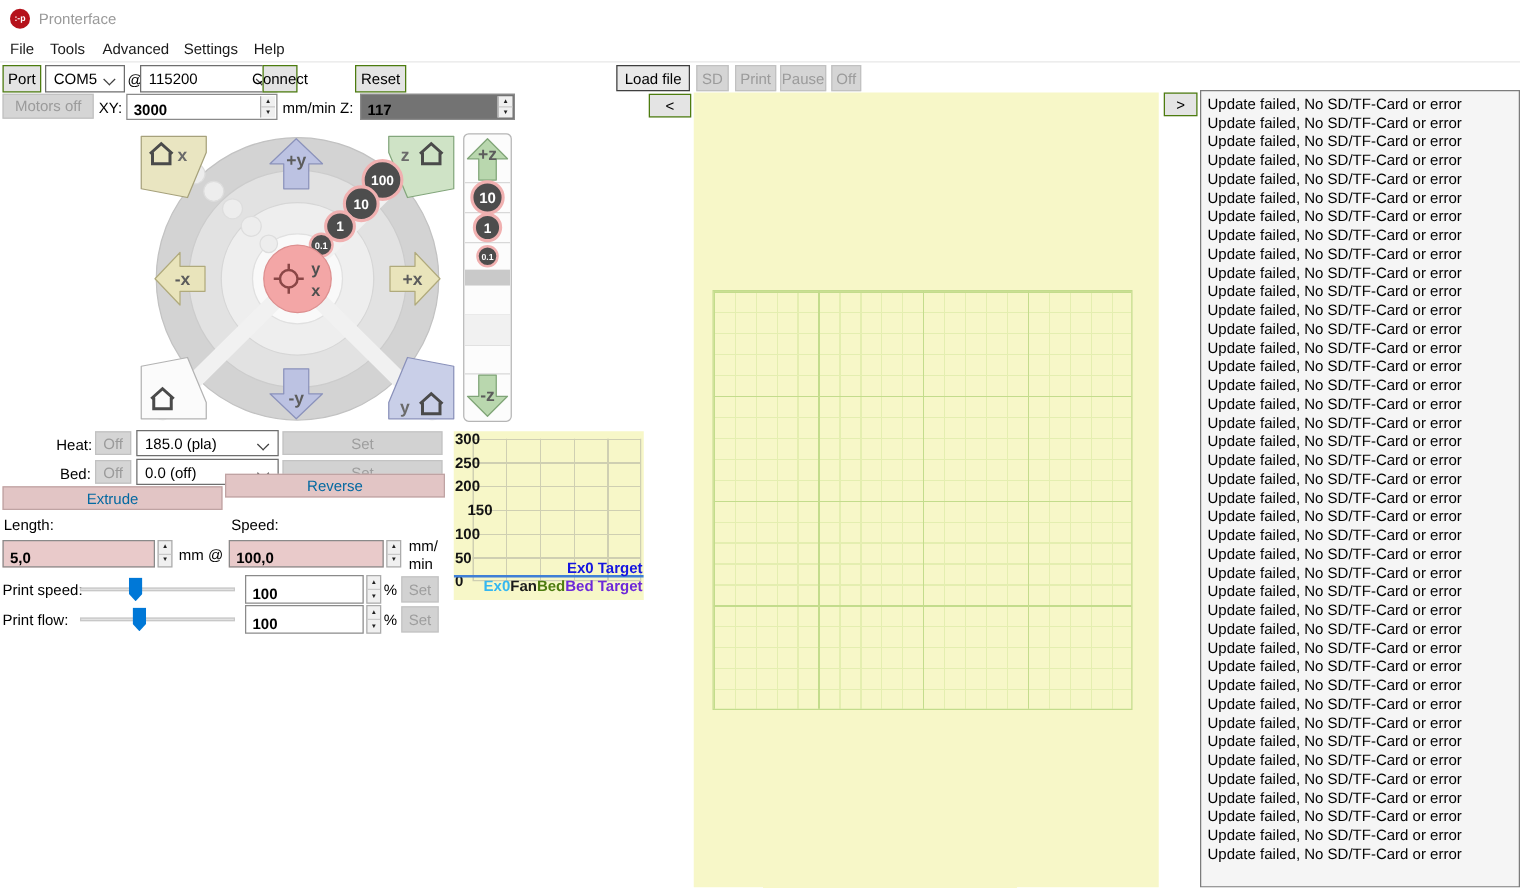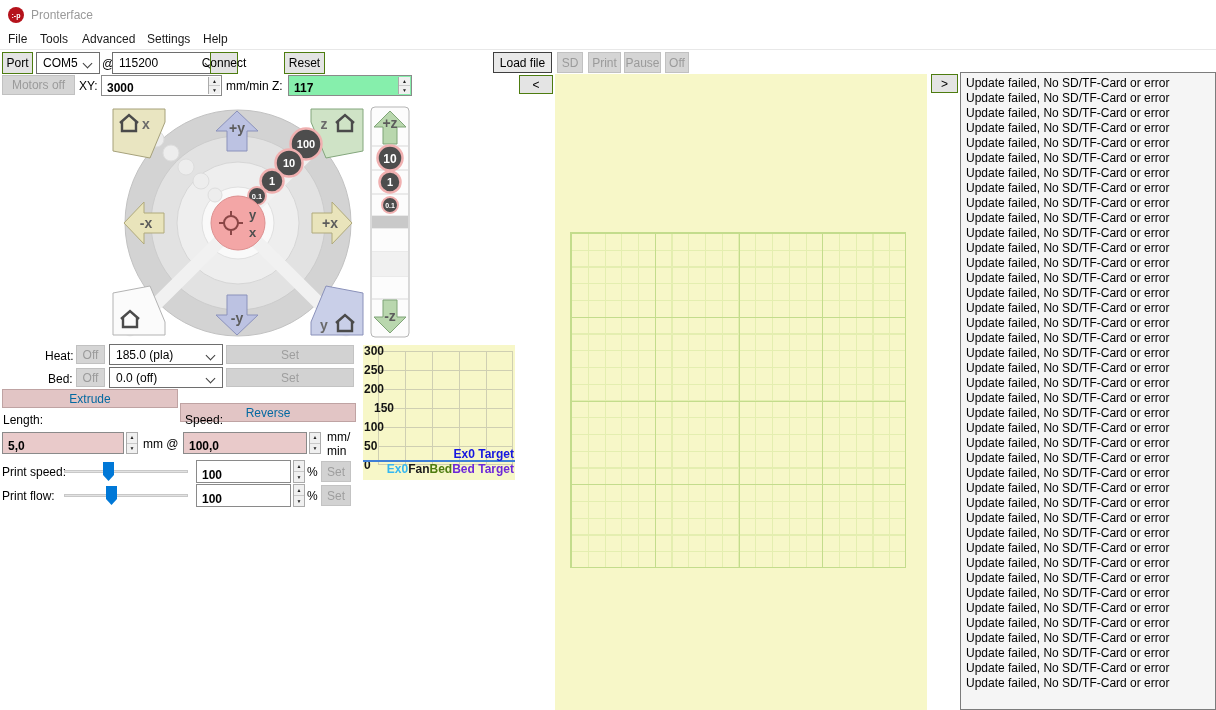--- a/index.html
+++ b/index.html
@@ -19,21 +19,21 @@
   .btn { position:absolute; background:#e4e4e4; border:1px solid #4d7c0f; display:flex; align-items:center; justify-content:center; font-size:12px; color:#000; }
   .btn.dis { background:#d5d5d5; border-color:#c1c1c1; color:#9b9b9b; }
   .btn.default { border-color:#3f3f3f; background:#e9e9e9; }
   .btn.pinkbtn { background:#e2c5c5; border-color:#bfa3a3; color:#0369a1; }
   .btn.setbtn { background:#d2d2d2; border-color:#c3c3c3; color:#9e9e9e; }
   .combo { position:absolute; background:#fff; border:1px solid #6e6e6e; display:flex; align-items:center; padding:0 6px; }
   .combo .chev { position:absolute; right:8px; top:7px; width:7px; height:7px; border-right:1.4px solid #3f3f3f; border-bottom:1.4px solid #3f3f3f; transform:rotate(45deg); }
   .lbl { position:absolute; font-size:12px; color:#000; white-space:nowrap; }
   .field { position:absolute; border:1px solid #8a8a8a; background:#fff; display:flex; align-items:flex-end; padding:0 5px;font-weight:bold; }
   .field.pink { background:#e9caca; }
-  .field.green { background:#86efac; }
+  .field.green { background:#737373; }
   .spinbtns { position:absolute; width:12px; display:flex; flex-direction:column; border:1px solid #ababab; background:#f0f0f0; }
   .spinbtns div { flex:1; display:flex; align-items:center; justify-content:center; font-size:5px; color:#222; line-height:1; }
   .spinbtns div:first-child { border-bottom:1px solid #c9c9c9; }
   .spin-attached { position:absolute; right:1px; top:1px; bottom:1px; width:12px; display:flex; flex-direction:column; border-left:1px solid #ababab; background:#f0f0f0; }
   .spin-attached div { flex:1; display:flex; align-items:center; justify-content:center; font-size:5px; color:#222; }
   .spin-attached div:first-child { border-bottom:1px solid #c9c9c9; }
 
   
   .slider-track { position:absolute; height:3px; background:#e2e2e2; border:1px solid #c8c8c8; }
   .slider-thumb { position:absolute; width:11px; height:19px; background:#0078d7; clip-path:polygon(0 0,100% 0,100% 68%,50% 100%,0 68%); }
@@ -255,21 +255,21 @@
 
   <div class="lbl" style="left:48px;top:372px">Bed:</div>
   <div class="btn dis" style="left:76px;top:368px;width:29px;height:19px">Off</div>
   <div class="combo" style="left:109px;top:367px;width:114px;height:21px">
     <span>0.0 (off)</span>
     <span class="chev"></span>
   </div>
   <div class="btn setbtn" style="left:226px;top:368px;width:128px;height:19px">Set</div>
 
   <div class="btn pinkbtn" style="left:2px;top:389px;width:176px;height:19px">Extrude</div>
-  <div class="btn pinkbtn" style="left:180px;top:403px;width:176px;height:19px">Reverse</div>
+  <div class="btn pinkbtn" style="left:180px;top:379px;width:176px;height:19px">Reverse</div>
 
   <div class="lbl" style="left:3px;top:413px">Length:</div>
   <div class="lbl" style="left:185px;top:413px">Speed:</div>
 
   <div class="field pink" style="left:2px;top:432px;width:122px;height:22px">
     <span>5,0</span>
   </div>
   <div class="spinbtns" style="left:126px;top:432px;height:22px">
       <div>▲</div>
       <div>▼</div>

